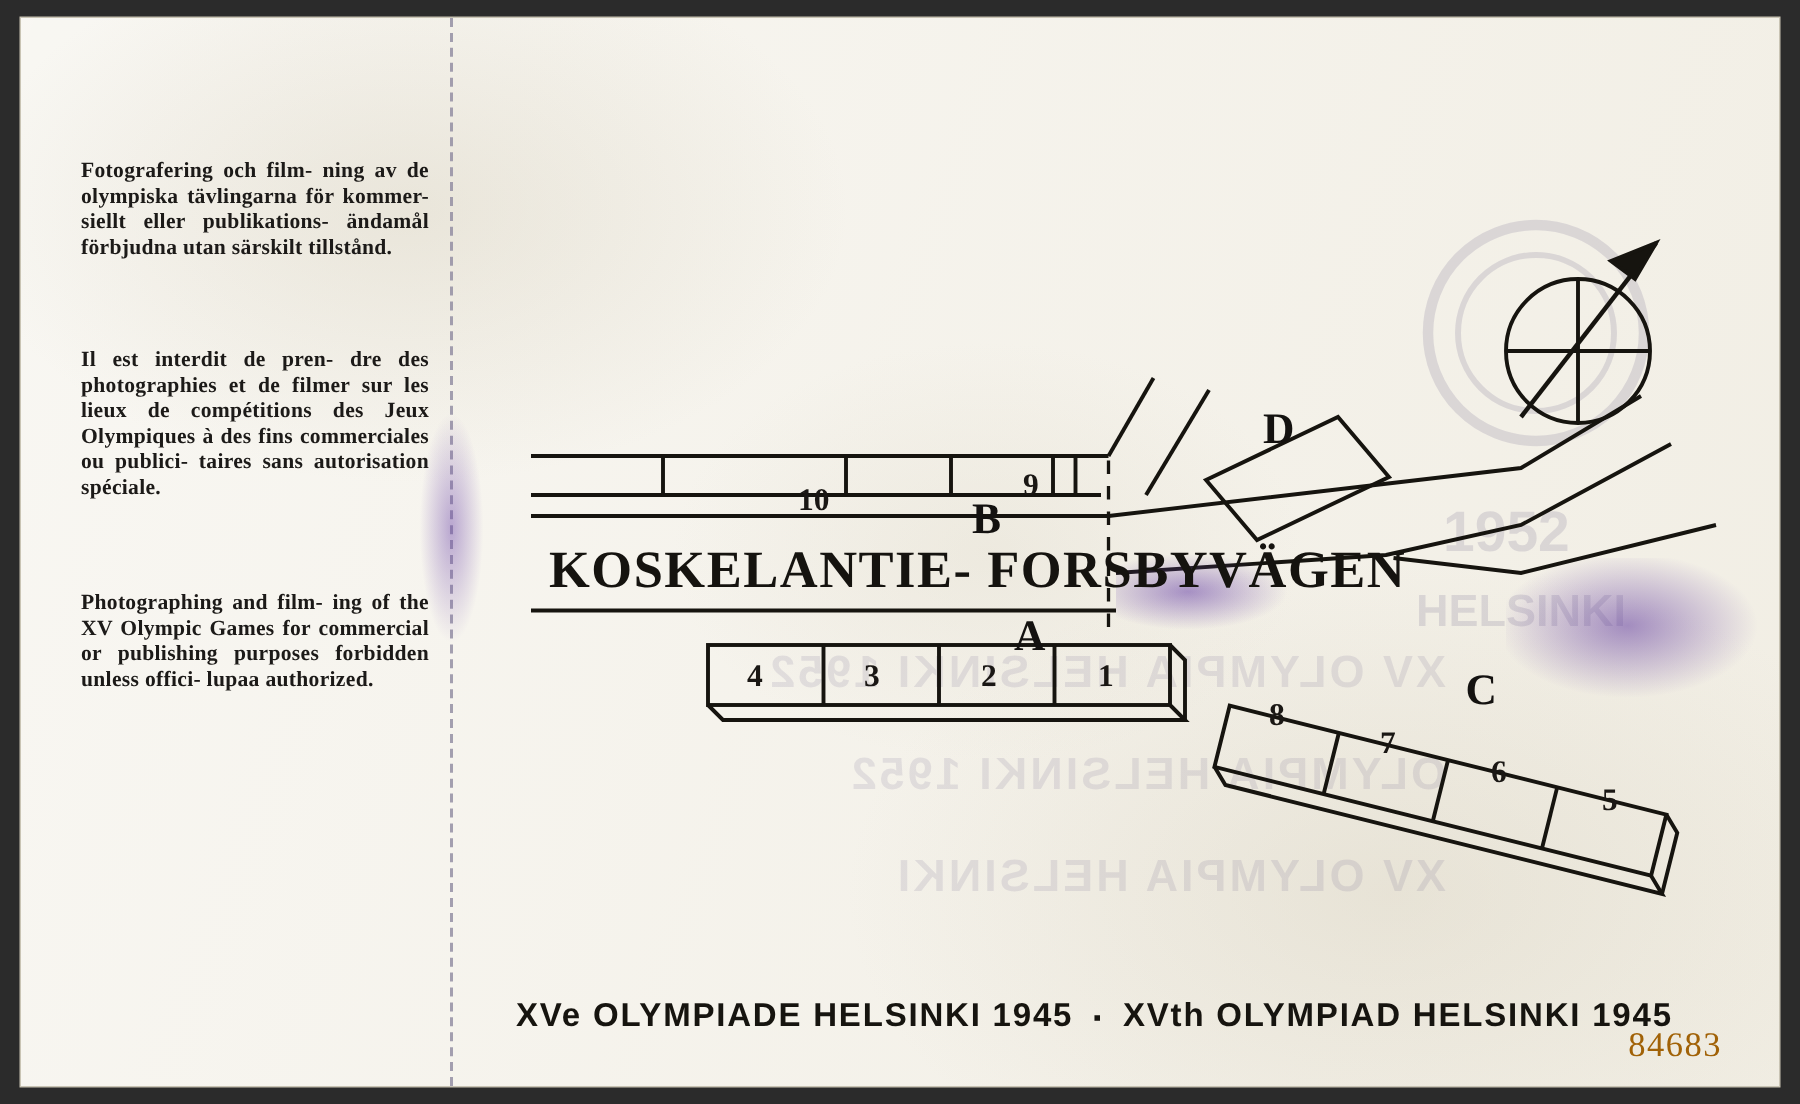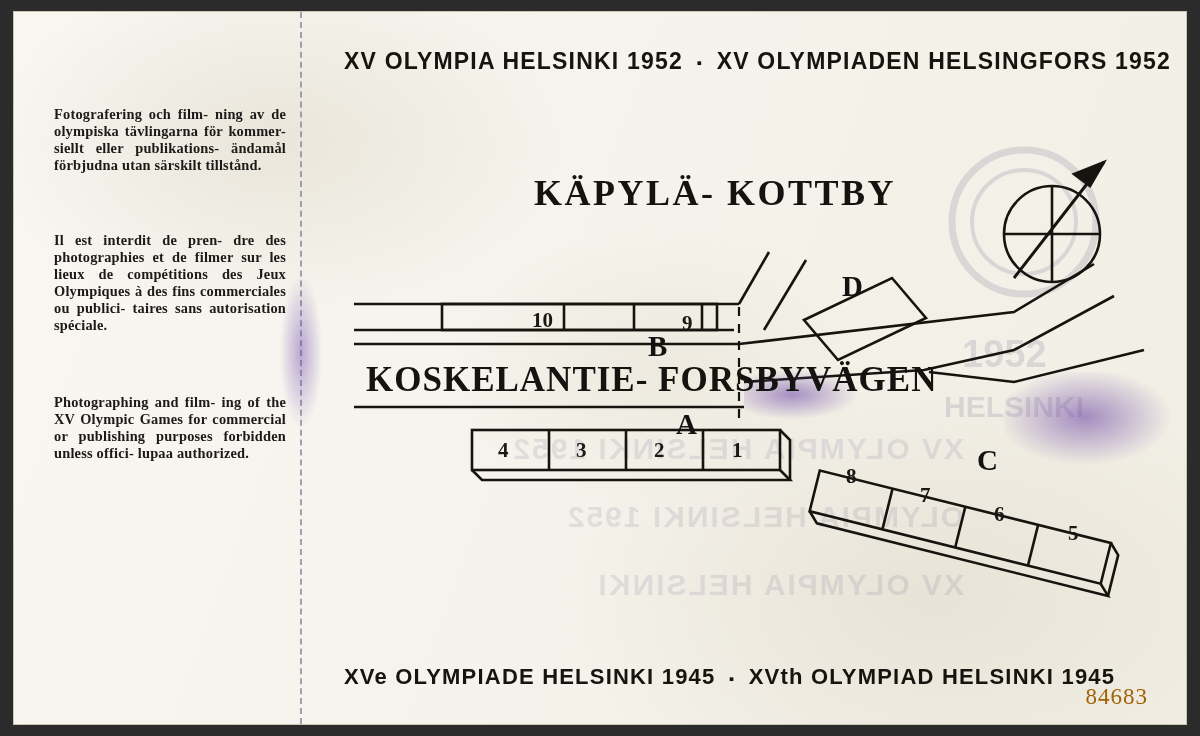--- a/index.html
+++ b/index.html
@@ -214,25 +214,20 @@
   </svg>
 
   <div id="perforation"></div>
 
   <div id="left-column">
     <p class="notice n2">Fotografering och film- ning av de olympiska tävlingarna för kommer- siellt eller publikations- ändamål förbjudna utan särskilt tillstånd.</p>
     <p class="notice n3">Il est interdit de pren- dre des photographies et de filmer sur les lieux de compétitions des Jeux Olympiques à des fins commerciales ou publici- taires sans autorisation spéciale.</p>
     <p class="notice n4">Photographing and film- ing of the XV Olympic Games for commercial or publishing purposes forbidden unless offici- lupaa authorized.</p>
   </div>
 
-  <div id="banner-top" class="banner">
-    <span>XV OLYMPIA HELSINKI 1952</span>
-    <span class="dot">▪</span>
-    <span>XV OLYMPIADEN HELSINGFORS 1952</span>
-  </div>
 
   <div id="banner-bottom" class="banner">
     <span>XVe OLYMPIADE HELSINKI 1945</span>
     <span class="dot">▪</span>
     <span>XVth OLYMPIAD HELSINKI 1945</span>
   </div>
 
   <div id="map">
     <svg width="872" height="570" viewBox="0 0 872 570">
       <g fill="none" stroke="#16140f" stroke-width="2.6">
@@ -282,29 +277,28 @@
         <path d="M790 80 L776 104 L760 92 Z" fill="#16140f" stroke="#16140f"></path>
       </g>
     </svg>
 
     <div class="smudge" id="smudge1"></div>
     <div class="smudge" id="smudge2"></div>
   </div>
 
   <div class="smudge" id="smudge3"></div>
 
-  <div class="map-title" id="kapyla-title">KÄPYLÄ- KOTTBY</div>
   <div class="map-title" id="street-name">KOSKELANTIE- FORSBYVÄGEN</div>
 
   <div class="sector-letter" id="letter-A">A</div>
   <div class="sector-letter" id="letter-B">B</div>
   <div class="sector-letter" id="letter-C">C</div>
   <div class="sector-letter" id="letter-D">D</div>
 
-  <div class="box-num" style="left:518px; top:296px;">10</div>
+  <div class="box-num" style="left:518px; top:309px;">10</div>
   <div class="box-num" style="left:668px; top:299px;">9</div>
 
   <div class="box-num" style="left:484px; top:426px;">4</div>
   <div class="box-num" style="left:562px; top:426px;">3</div>
   <div class="box-num" style="left:640px; top:426px;">2</div>
   <div class="box-num" style="left:718px; top:426px;">1</div>
 
   <div class="box-num" style="left:832px; top:452px;">8</div>
   <div class="box-num" style="left:906px; top:471px;">7</div>
   <div class="box-num" style="left:980px; top:490px;">6</div>

